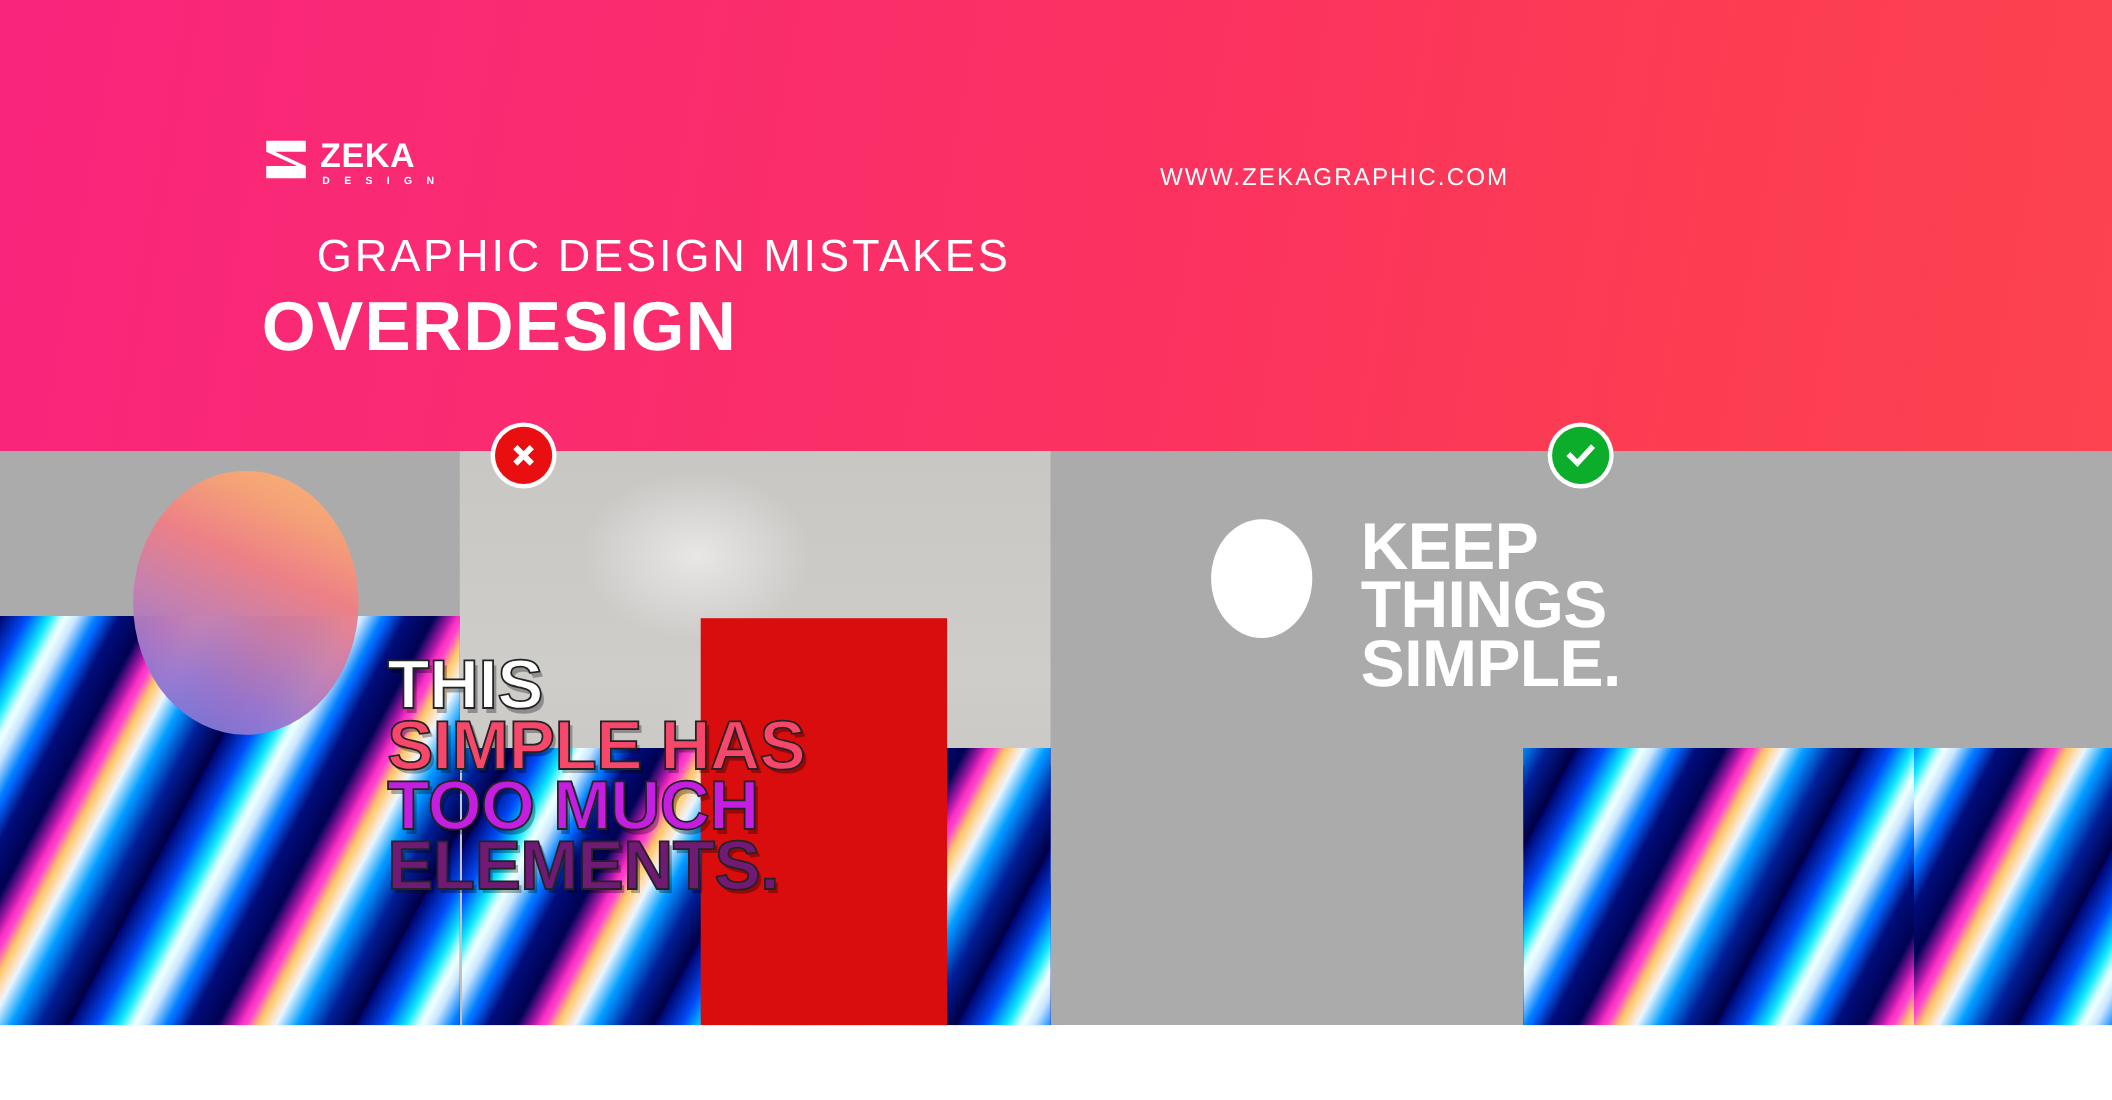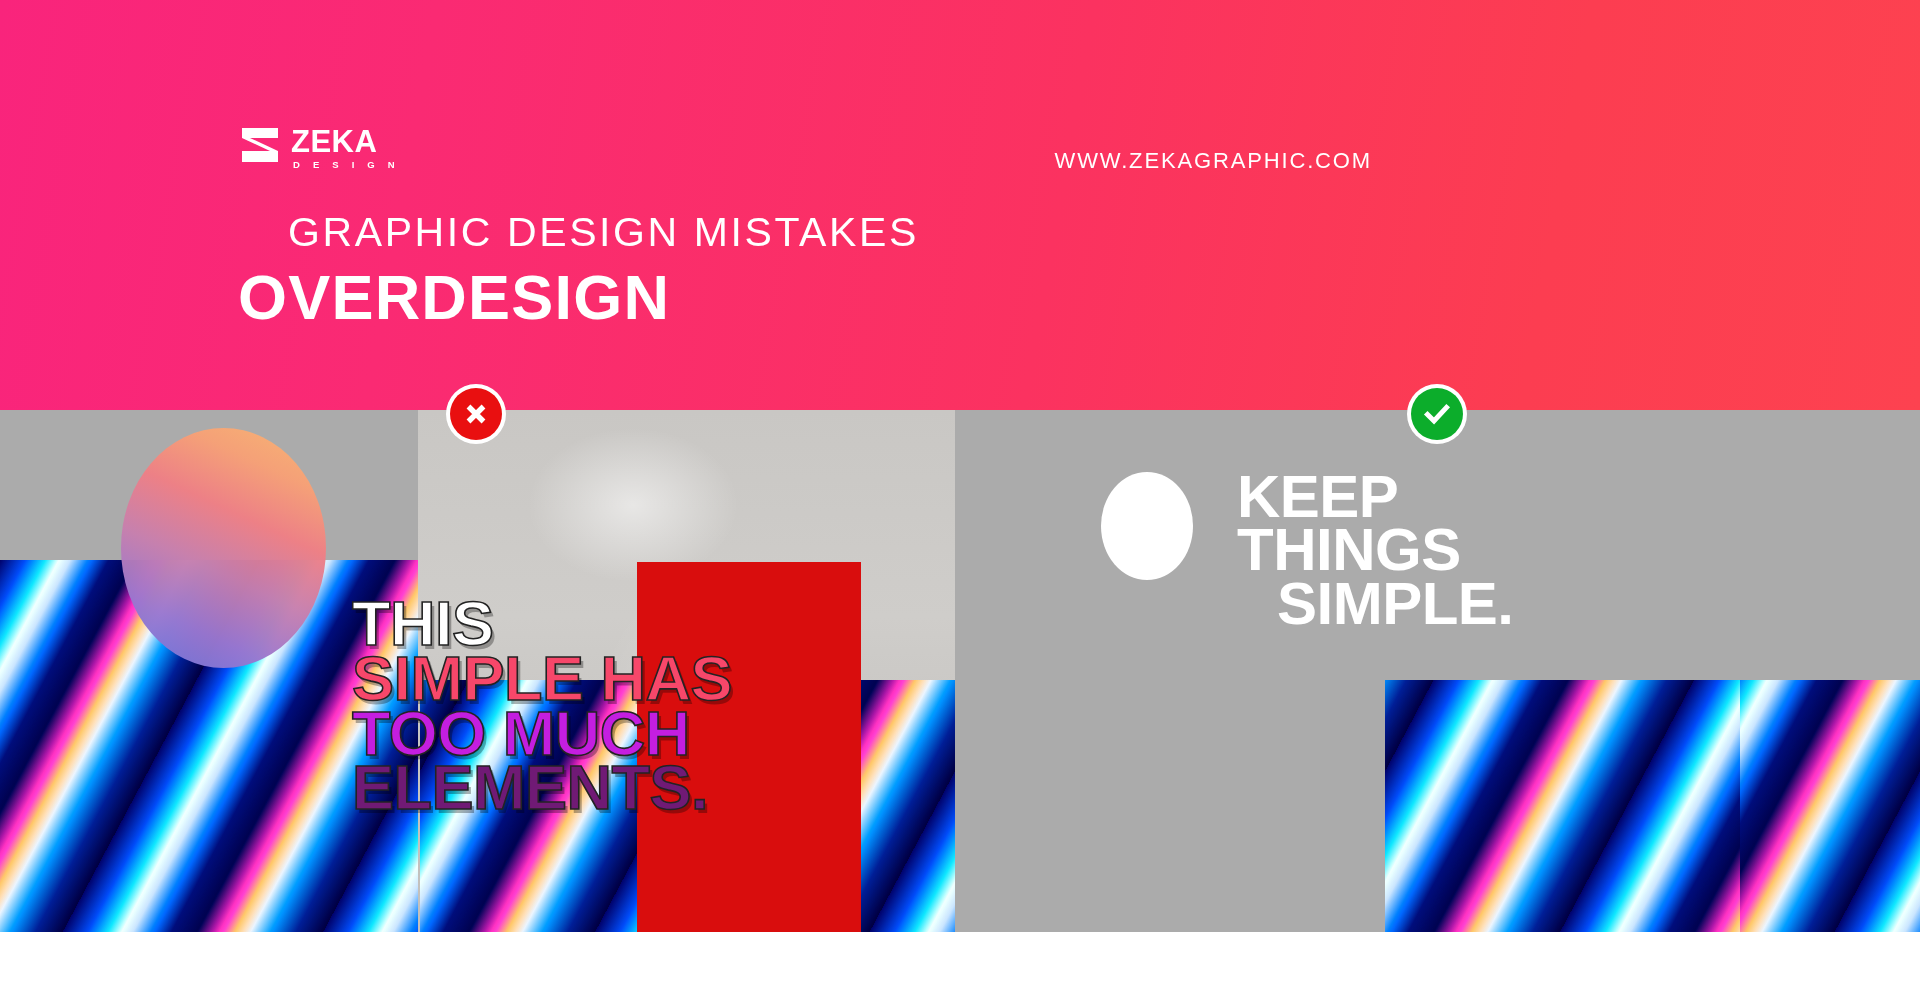--- a/index.html
+++ b/index.html
@@ -313,21 +313,21 @@
       </div>
     </div>
 
     <div class="panel panel-good">
       <div class="holo holo-right" style="left:420px; top:270px; width:535px; height:320px;"></div>
       <div class="white-dot" style="background: rgb(255, 255, 255);"></div>
 
       <div class="good-copy">
         <div class="line" style="color: rgb(255, 255, 255);">KEEP</div>
         <div class="line" style="color: rgb(255, 255, 255);">THINGS</div>
-        <div class="line" style="color: rgb(255, 255, 255); margin-left: 40px;">SIMPLE.</div>
+        <div class="line" style="color: rgb(255, 255, 255);">SIMPLE.</div>
       </div>
     </div>
 
     <div class="badge badge-x" style="position: absolute; left: 450px; top: -22px; background: rgb(233, 15, 16);">
       <svg width="30" height="30" viewBox="0 0 30 30" xmlns="http://www.w3.org/2000/svg">
         <path d="M7.5 7.5 L22.5 22.5 M22.5 7.5 L7.5 22.5" stroke="#ffffff" stroke-width="5.4" stroke-linecap="butt"></path>
       </svg>
     </div>
 
     <div class="badge badge-check" style="position: absolute; left: 1411px; top: -22px; background: rgb(12, 173, 43);">

